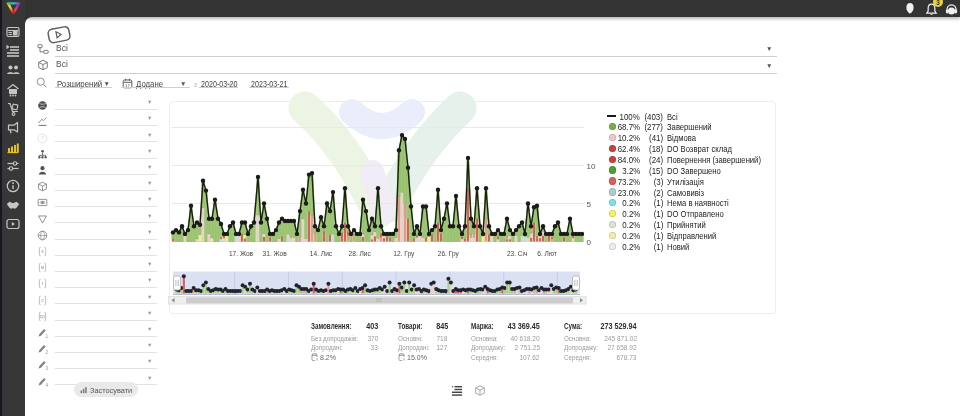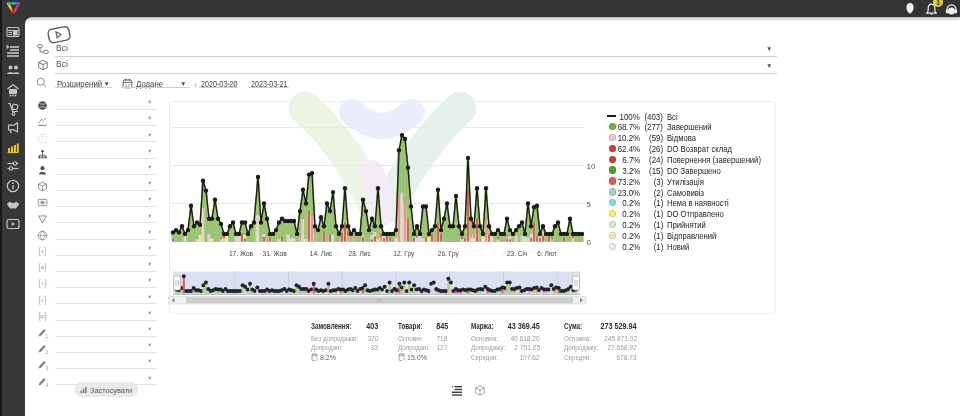--- a/index.html
+++ b/index.html
@@ -1074,28 +1074,28 @@
 <div style="position:absolute;left:607px;top:114.80px;width:9px;height:2.2px;background:#1a1a1a;"></div>
 <div style="position:absolute;right:320px;top:111.5px;font-size:8.5px;color:#222;white-space:nowrap;transform:scaleX(0.93);transform-origin:right top;">100%</div>
 <div style="position:absolute;right:297px;top:111.5px;font-size:8.5px;color:#222;white-space:nowrap;transform:scaleX(0.93);transform-origin:right top;">(403)</div>
 <div style="position:absolute;left:666.5px;top:111.5px;font-size:8.5px;color:#222;white-space:nowrap;transform:scaleX(0.9);transform-origin:left top;">Всі</div>
 <div style="position:absolute;left:608.5px;top:122.97px;width:7.4px;height:7.4px;border-radius:50%;background:#6eb33f;box-shadow:inset 0 0 0 0.8px rgba(0,0,0,0.15);"></div>
 <div style="position:absolute;right:320px;top:122.37px;font-size:8.5px;color:#222;white-space:nowrap;transform:scaleX(0.93);transform-origin:right top;">68.7%</div>
 <div style="position:absolute;right:297px;top:122.37px;font-size:8.5px;color:#222;white-space:nowrap;transform:scaleX(0.93);transform-origin:right top;">(277)</div>
 <div style="position:absolute;left:666.5px;top:122.37px;font-size:8.5px;color:#222;white-space:nowrap;transform:scaleX(0.9);transform-origin:left top;">Завершений</div>
 <div style="position:absolute;left:608.5px;top:133.84px;width:7.4px;height:7.4px;border-radius:50%;background:#f2c4cc;box-shadow:inset 0 0 0 0.8px rgba(0,0,0,0.15);"></div>
 <div style="position:absolute;right:320px;top:133.24px;font-size:8.5px;color:#222;white-space:nowrap;transform:scaleX(0.93);transform-origin:right top;">10.2%</div>
-<div style="position:absolute;right:297px;top:133.24px;font-size:8.5px;color:#222;white-space:nowrap;transform:scaleX(0.93);transform-origin:right top;">(59)</div>
+<div style="position:absolute;right:297px;top:133.24px;font-size:8.5px;color:#222;white-space:nowrap;transform:scaleX(0.93);transform-origin:right top;">(41)</div>
 <div style="position:absolute;left:666.5px;top:133.24px;font-size:8.5px;color:#222;white-space:nowrap;transform:scaleX(0.9);transform-origin:left top;">Відмова</div>
 <div style="position:absolute;left:608.5px;top:144.71px;width:7.4px;height:7.4px;border-radius:50%;background:#cc3f3a;box-shadow:inset 0 0 0 0.8px rgba(0,0,0,0.15);"></div>
 <div style="position:absolute;right:320px;top:144.11px;font-size:8.5px;color:#222;white-space:nowrap;transform:scaleX(0.93);transform-origin:right top;">62.4%</div>
-<div style="position:absolute;right:297px;top:144.11px;font-size:8.5px;color:#222;white-space:nowrap;transform:scaleX(0.93);transform-origin:right top;">(26)</div>
+<div style="position:absolute;right:297px;top:144.11px;font-size:8.5px;color:#222;white-space:nowrap;transform:scaleX(0.93);transform-origin:right top;">(18)</div>
 <div style="position:absolute;left:666.5px;top:144.11px;font-size:8.5px;color:#222;white-space:nowrap;transform:scaleX(0.9);transform-origin:left top;">DO Возврат склад</div>
 <div style="position:absolute;left:608.5px;top:155.58px;width:7.4px;height:7.4px;border-radius:50%;background:#cc3f3a;box-shadow:inset 0 0 0 0.8px rgba(0,0,0,0.15);"></div>
-<div style="position:absolute;right:320px;top:154.98000000000002px;font-size:8.5px;color:#222;white-space:nowrap;transform:scaleX(0.93);transform-origin:right top;">6.7%</div>
+<div style="position:absolute;right:320px;top:154.98000000000002px;font-size:8.5px;color:#222;white-space:nowrap;transform:scaleX(0.93);transform-origin:right top;">84.0%</div>
 <div style="position:absolute;right:297px;top:154.98000000000002px;font-size:8.5px;color:#222;white-space:nowrap;transform:scaleX(0.93);transform-origin:right top;">(24)</div>
 <div style="position:absolute;left:666.5px;top:154.98000000000002px;font-size:8.5px;color:#222;white-space:nowrap;transform:scaleX(0.9);transform-origin:left top;">Повернення (завершений)</div>
 <div style="position:absolute;left:608.5px;top:166.45px;width:7.4px;height:7.4px;border-radius:50%;background:#4f9e2f;box-shadow:inset 0 0 0 0.8px rgba(0,0,0,0.15);"></div>
 <div style="position:absolute;right:320px;top:165.85000000000002px;font-size:8.5px;color:#222;white-space:nowrap;transform:scaleX(0.93);transform-origin:right top;">3.2%</div>
 <div style="position:absolute;right:297px;top:165.85000000000002px;font-size:8.5px;color:#222;white-space:nowrap;transform:scaleX(0.93);transform-origin:right top;">(15)</div>
 <div style="position:absolute;left:666.5px;top:165.85000000000002px;font-size:8.5px;color:#222;white-space:nowrap;transform:scaleX(0.9);transform-origin:left top;">DO Завершено</div>
 <div style="position:absolute;left:608.5px;top:177.32px;width:7.4px;height:7.4px;border-radius:50%;background:#d96057;box-shadow:inset 0 0 0 0.8px rgba(0,0,0,0.15);"></div>
 <div style="position:absolute;right:320px;top:176.72000000000003px;font-size:8.5px;color:#222;white-space:nowrap;transform:scaleX(0.93);transform-origin:right top;">73.2%</div>
 <div style="position:absolute;right:297px;top:176.72000000000003px;font-size:8.5px;color:#222;white-space:nowrap;transform:scaleX(0.93);transform-origin:right top;">(3)</div>
 <div style="position:absolute;left:666.5px;top:176.72000000000003px;font-size:8.5px;color:#222;white-space:nowrap;transform:scaleX(0.9);transform-origin:left top;">Утилізація</div>

